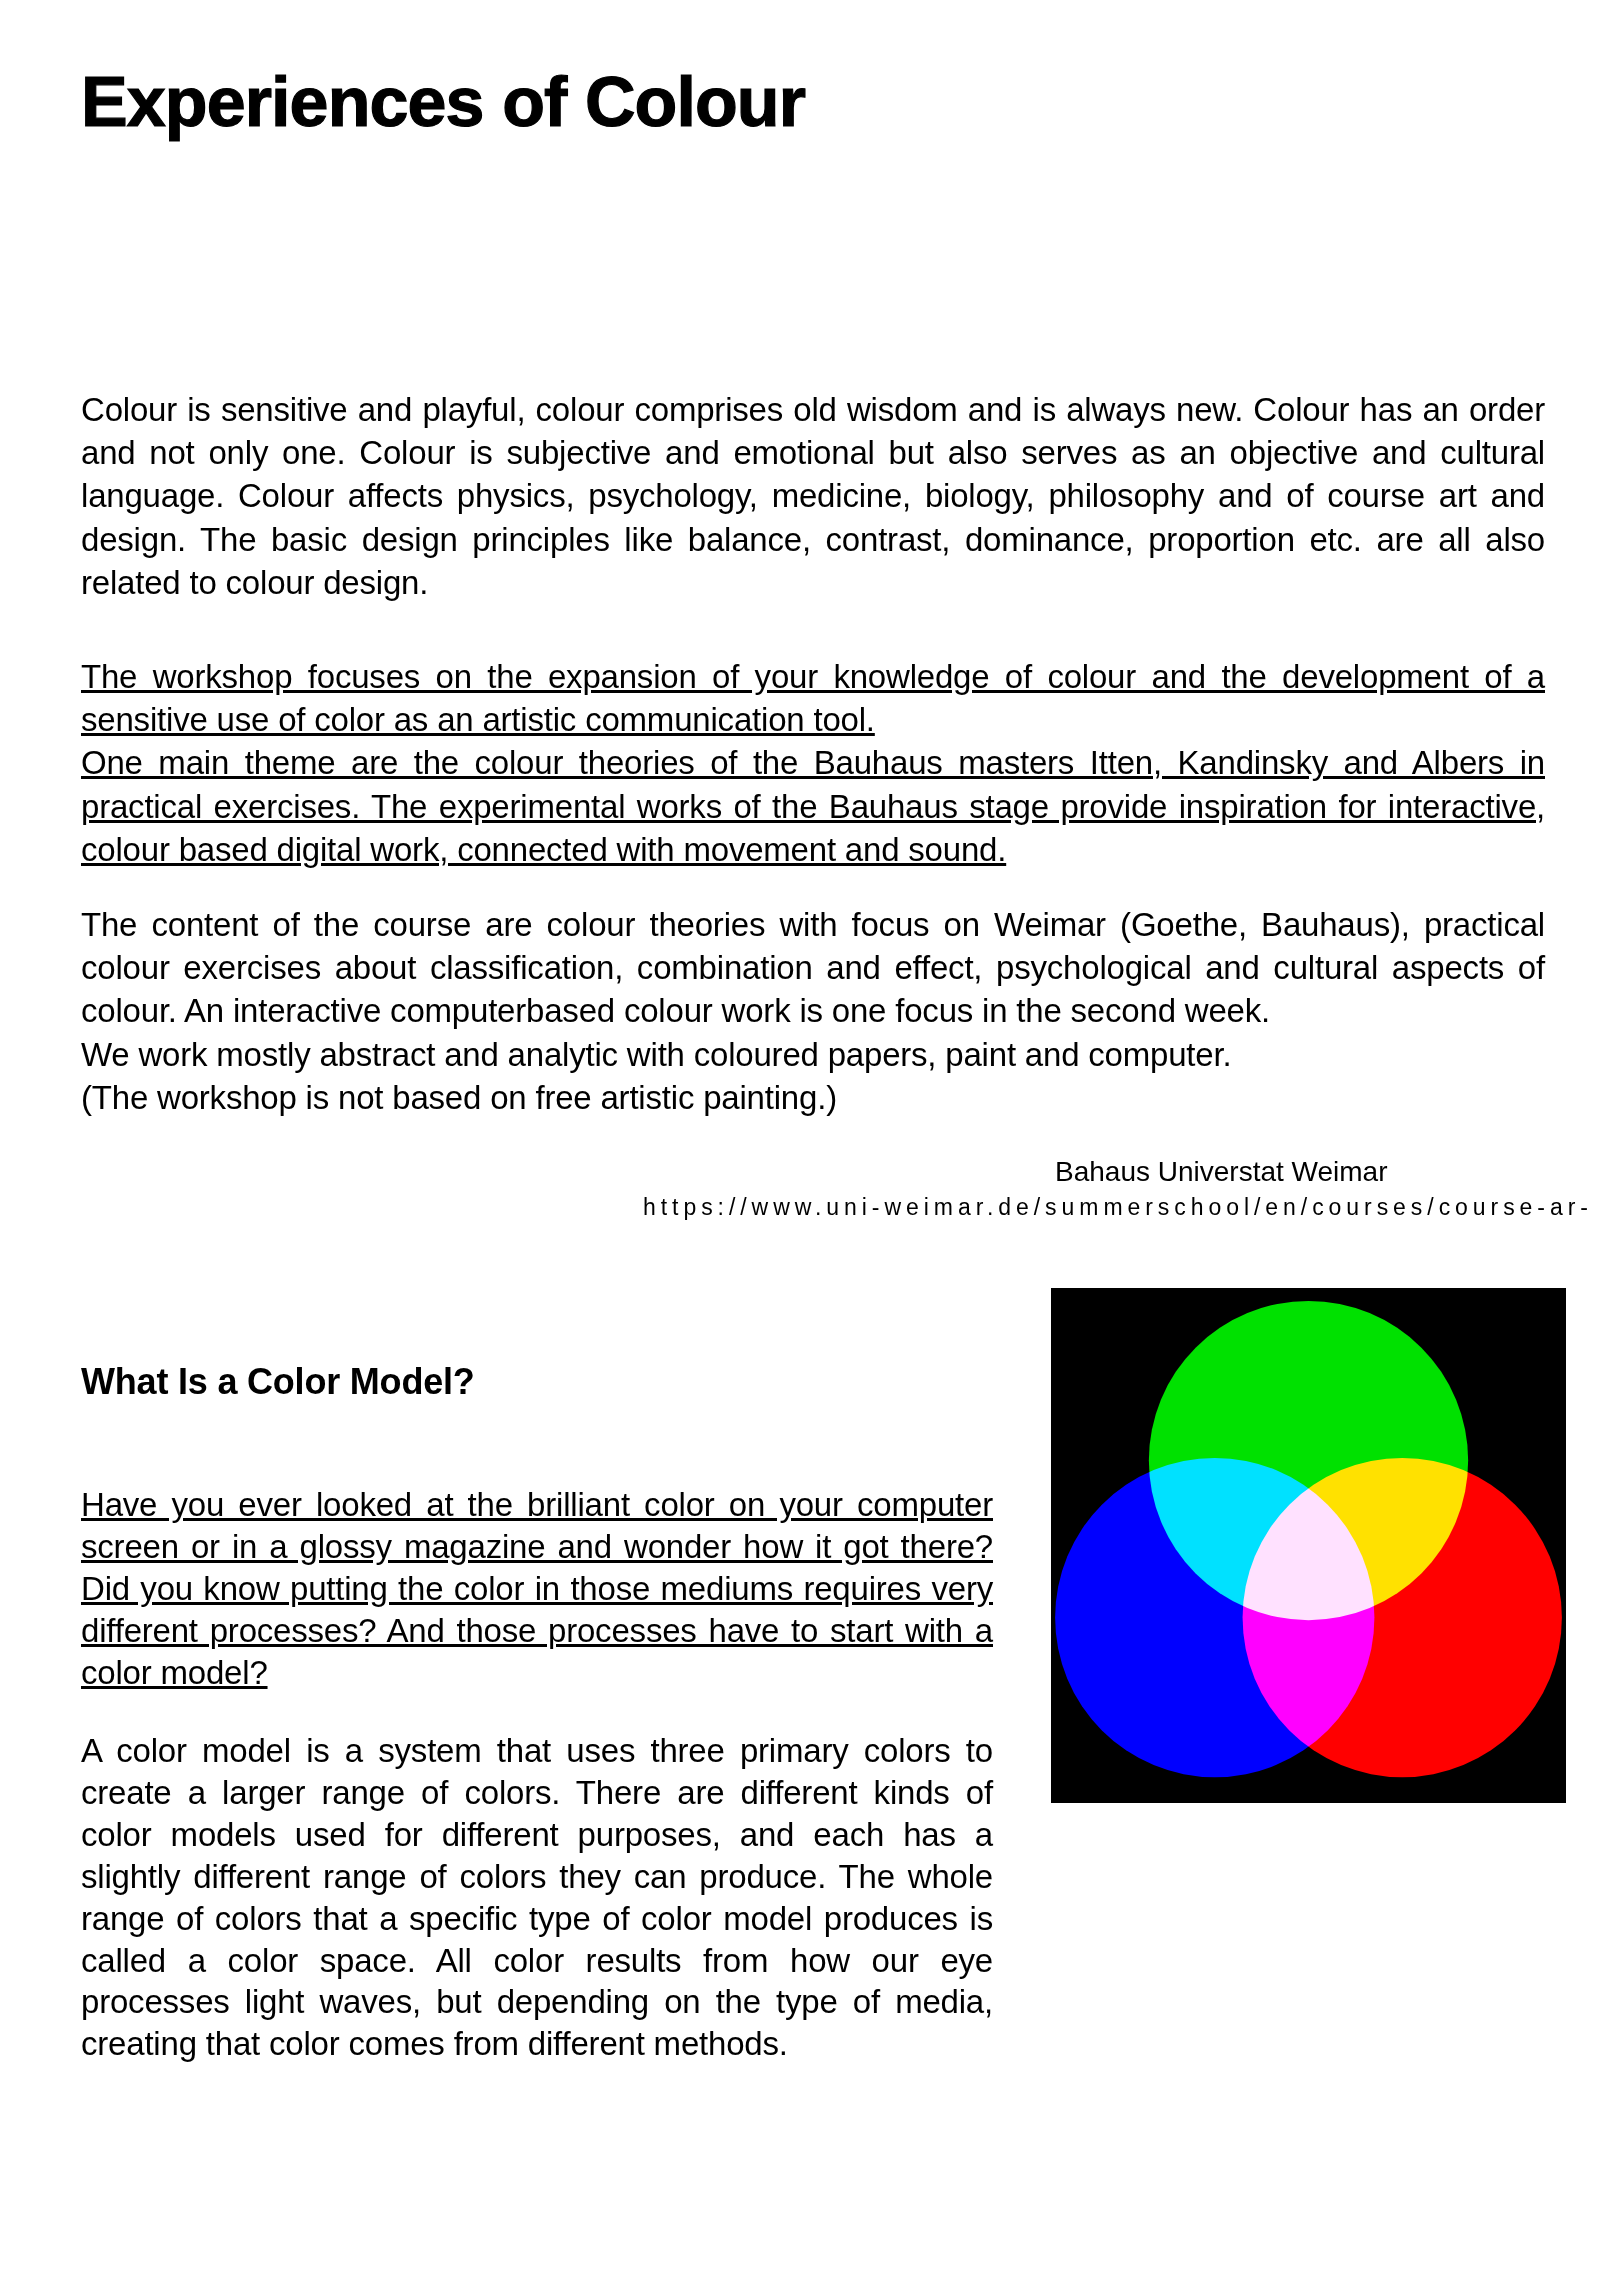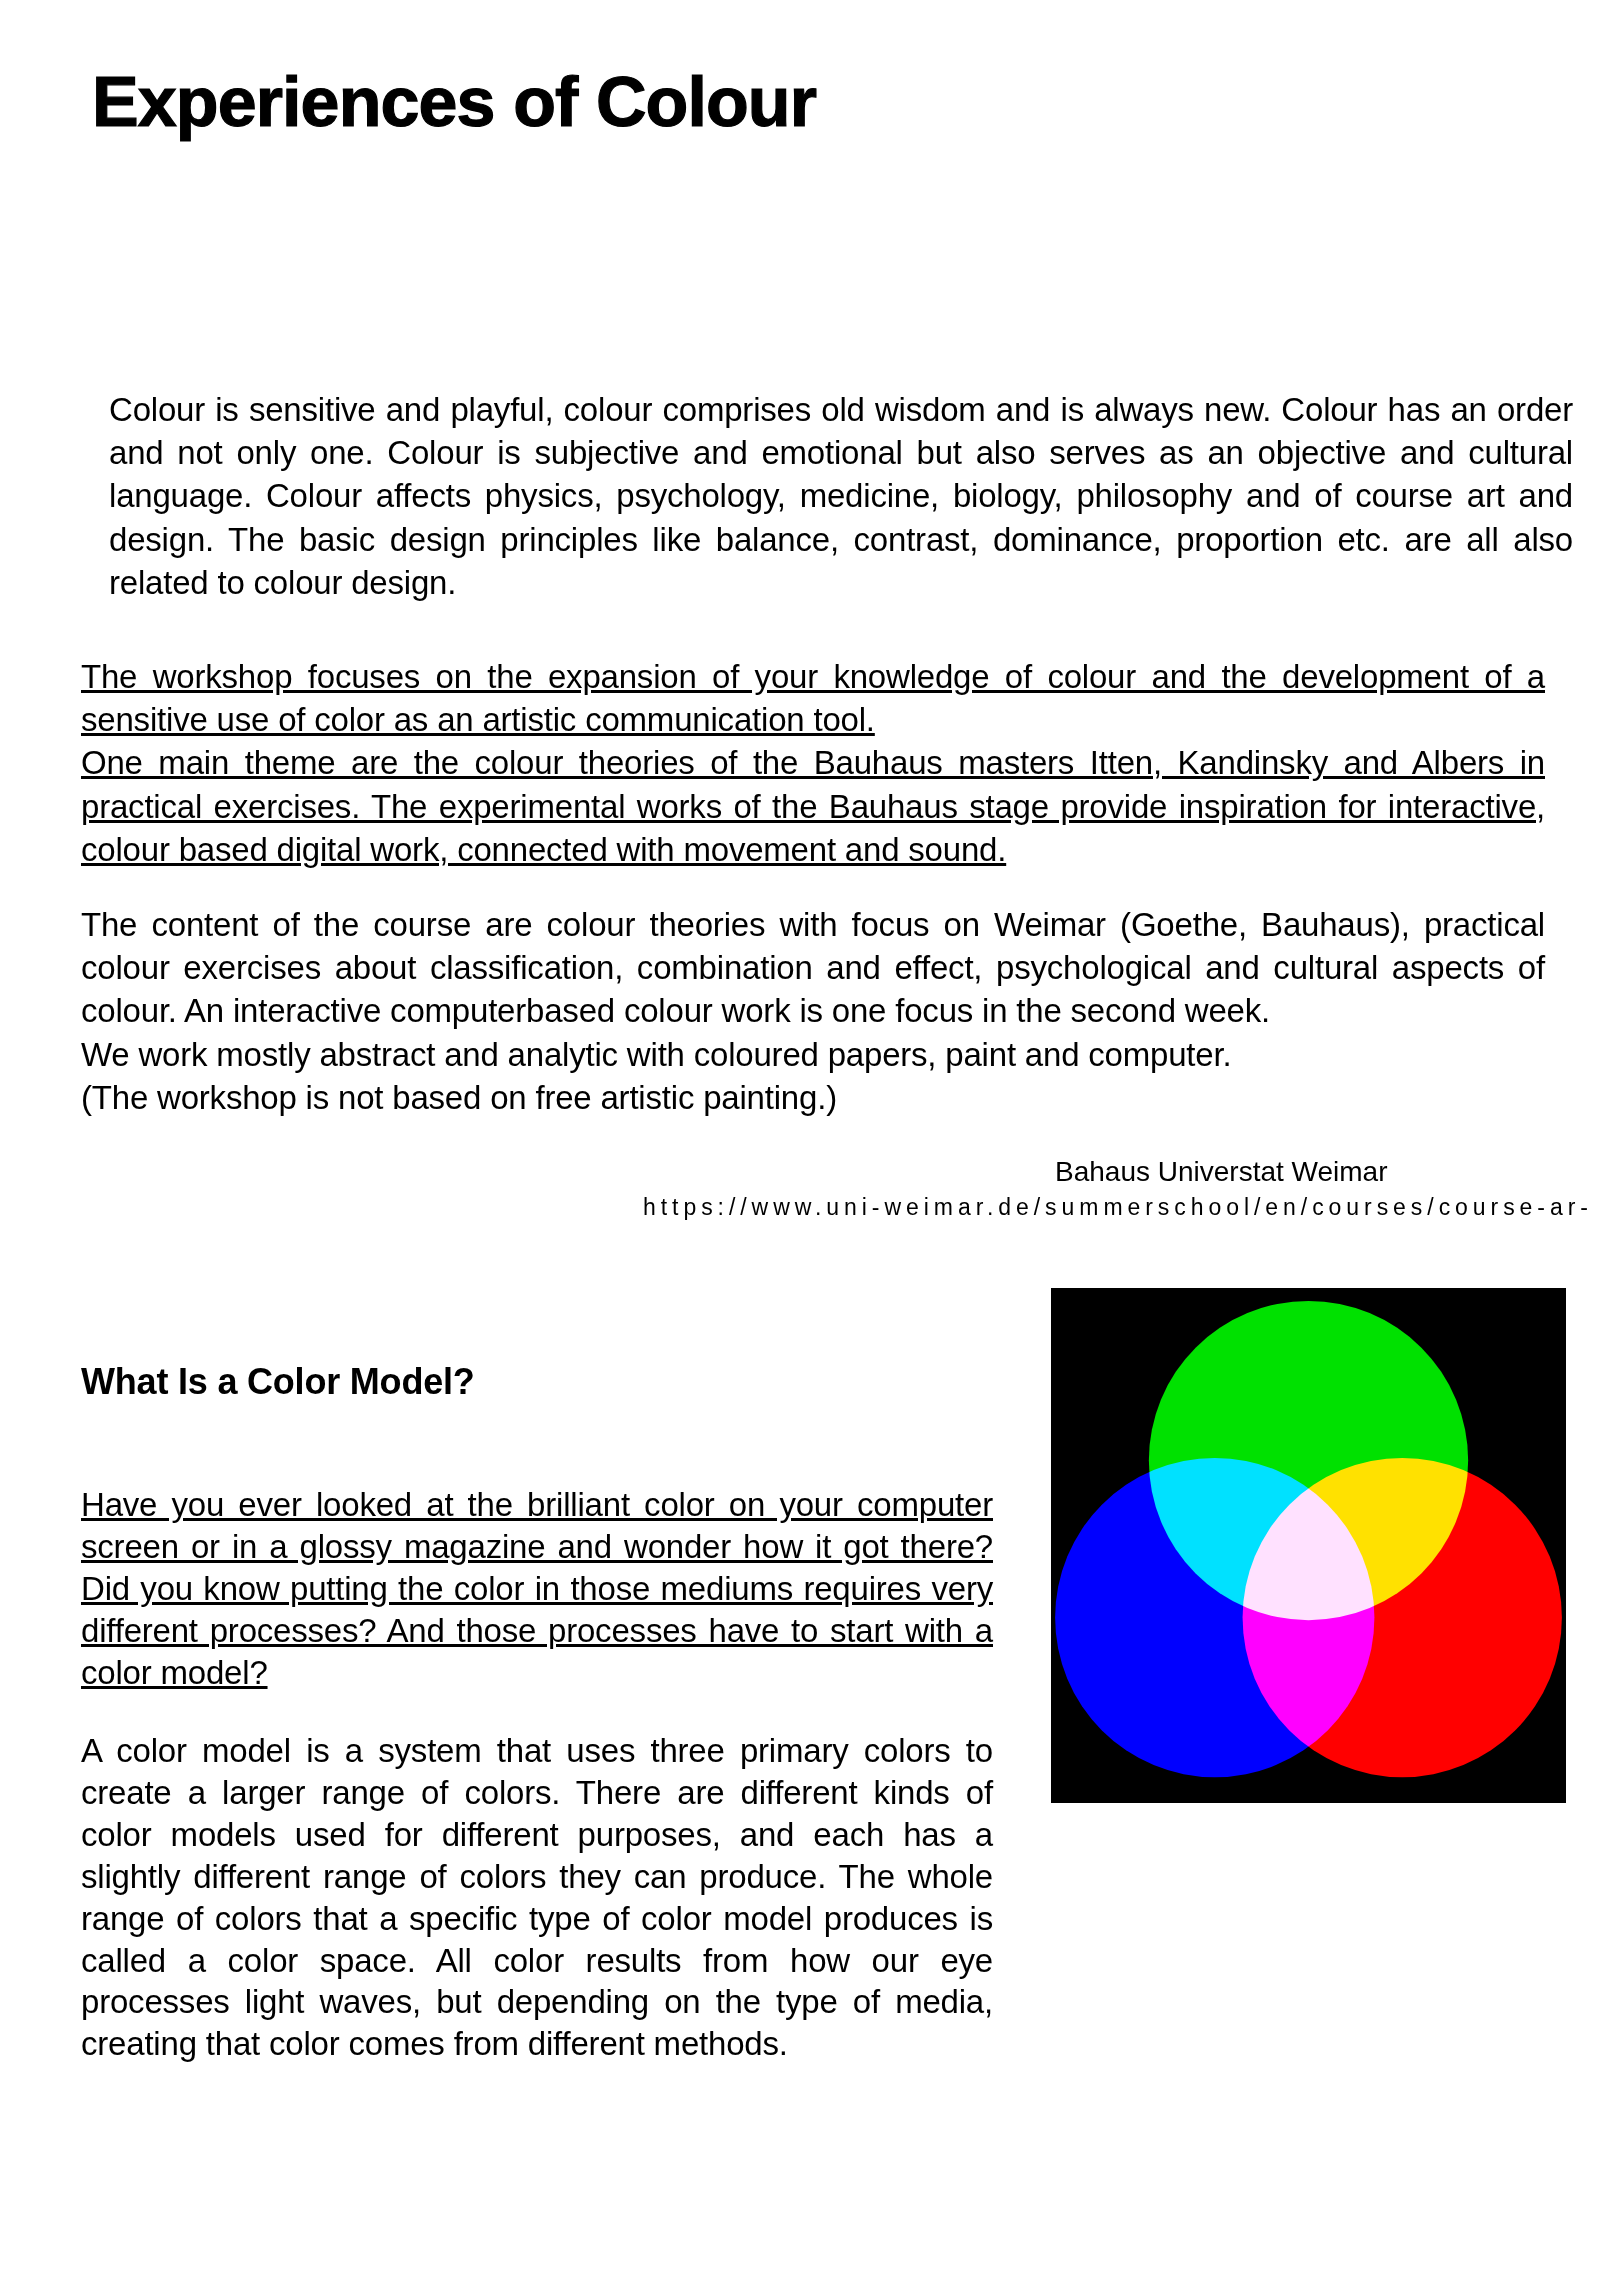--- a/index.html
+++ b/index.html
@@ -9,21 +9,21 @@
     width: 1623px;
     height: 2295px;
     background: #ffffff;
     color: #000000;
     font-family: "Liberation Sans", sans-serif;
     overflow: hidden;
   }
   .abs { position: absolute; }
 
   .title {
-    left: 92px; top: 64px;
+    left: 81px; top: 64px;
     font-size: 70px;
     font-weight: 800;
     letter-spacing: -0.9px;
     -webkit-text-stroke: 1.2px #000;
     line-height: 1.1;
   }
   .subtitle {
     left: 81px; top: 140px;
     font-size: 40px;
     font-weight: 800;
@@ -41,21 +41,21 @@
   }
   .body-para {
     left: 81px;
     width: 1464px;
     font-size: 33px;
     line-height: 1.31;
     text-align: justify;
     white-space: pre-line;
     letter-spacing: -0.2px;
   }
-  .body-para.p1 { top: 388px; margin-left: 28px; }
+  .body-para.p1 { top: 388px; }
   .body-para.p2 { top: 655px; text-decoration: underline; }
   .body-para.p3 { top: 903px; }
 
   .attr-name {
     left: 1055px; top: 1156px;
     font-size: 28px;
     letter-spacing: 0px;
   }
   .url-block {
     left: 595px; top: 1192px;

